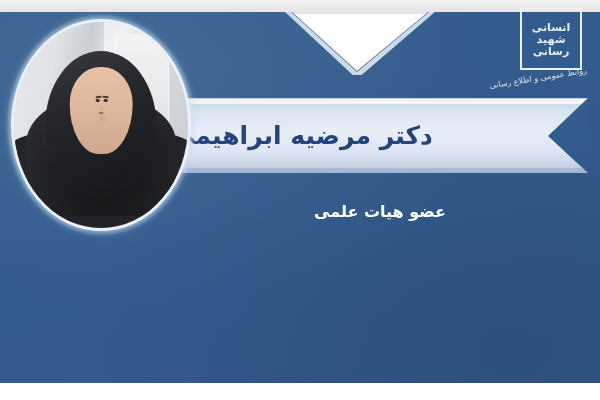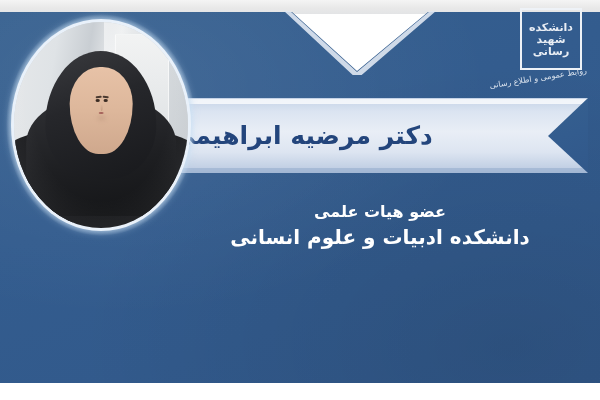--- a/index.html
+++ b/index.html
@@ -293,37 +293,36 @@
 
   <div class="top-strip"></div>
 
   <div class="blue-panel"></div>
   <div class="notch-edge"></div>
   <div class="panel-shade"></div>
 
   <div class="logo-wrap">
     <div class="logo-box">
       <div class="logo-inner">
-        <span>دانشکده</span>
+        <span>انسانی</span>
         <span>شهید</span>
         <span>رسانی</span>
       </div>
     </div>
     <div class="logo-sub">روابط عمومی و اطلاع رسانی</div>
   </div>
 
   <div class="ribbon"></div>
   <div class="ribbon-hi"></div>
   <div class="ribbon-lo"></div>
   <div class="ribbon-notch"></div>
   <div class="ribbon-title">دکتر مرضیه ابراهیمی</div>
 
   <div class="subtitle">
     <span class="line1">عضو هیات علمی</span>
-    <span class="line2">دانشکده ادبیات و علوم انسانی</span>
   </div>
 
   <div class="portrait-glow"></div>
   <div class="portrait">
     <div class="bg"></div>
     <div class="window"></div>
     <div class="chair"></div>
     <div class="body"></div>
     <div class="hijab2"></div>
     <div class="hijab"></div>

